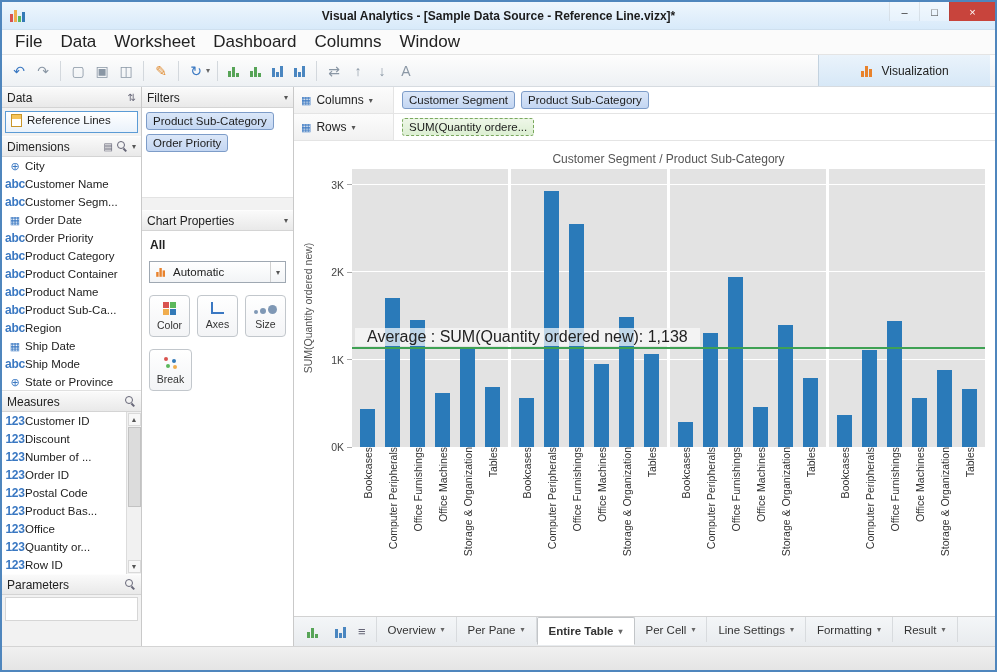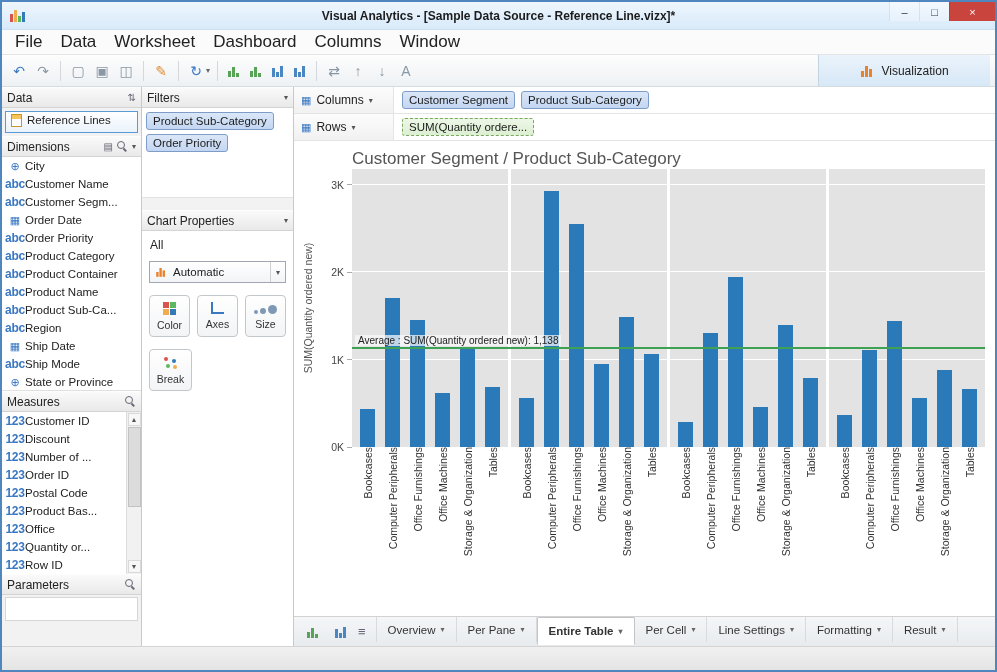--- a/index.html
+++ b/index.html
@@ -66,21 +66,21 @@
 .scroll-btn{width:13px;height:13px;font-size:7px;color:#555;display:flex;align-items:center;justify-content:center;background:#f7f7f7;border:1px solid #d9d9d9}
 .scroll-thumb{width:13px;height:80px;background:#dcdcdc;border:1px solid #c2c2c2;margin:1px 0 auto 0}
 .params-box{height:24px;min-height:24px;background:#fff;border:1px solid #d6d6d6;margin:2px 3px}
 
 
 .panel{width:152px;min-width:152px;background:#f2f2f2;border-right:1px solid #c9c9c9;display:flex;flex-direction:column;overflow:hidden}
 .filters-box{background:#fff;height:90px;min-height:90px;padding:4px;display:flex;flex-direction:column;gap:4px;border-bottom:1px solid #e3e3e3}
 .pill{background:linear-gradient(#dbe7f8,#c3d6f2);border:1px solid #7d9cc8;border-radius:3px;height:18px;display:inline-flex;align-items:center;padding:0 6px;font-size:11.5px;color:#1c1c1c;white-space:nowrap;width:max-content;max-width:100%;overflow:hidden}
 .spacer12{height:12px;min-height:12px}
 .props-box{background:#fff;flex:1;padding:7px}
-.scope-label{font-weight:normal;font-size:12px;margin:0 0 9px 1px}
+.scope-label{font-weight:bold;font-size:12px;margin:0 0 9px 1px}
 .dropdown{height:22px;border:1px solid #9fa8b2;background:linear-gradient(#fff,#f2f4f6);display:flex;align-items:center;gap:5px;padding:0 0 0 4px;width:100%}
 .dd-label{flex:1;font-size:11.5px}
 .dd-caret{font-size:8px;color:#555;border-left:1px solid #d0d0d0;padding:0 5px;height:100%;display:flex;align-items:center}
 .prop-btns{display:flex;gap:7px;margin-top:12px}
 .prop-btn{width:43px;height:42px;border:1px solid #c2c7cc;border-radius:4px;background:linear-gradient(#fff,#f3f4f6);display:flex;flex-direction:column;align-items:center;justify-content:center;gap:4px}
 .pb-label{font-size:10.5px;color:#333}
 .break-row{margin-top:12px;display:flex}
 .color-ico{display:grid;grid-template-columns:6px 6px;grid-auto-rows:6px;gap:1px}
 .color-ico i:nth-child(1){background:#d9534f}.color-ico i:nth-child(2){background:#5cb85c}
 .color-ico i:nth-child(3){background:#f0ad4e}.color-ico i:nth-child(4){background:#337ab7}
@@ -98,36 +98,36 @@
 
 .main{flex:1;display:flex;flex-direction:column;background:#fff;min-width:0}
 .shelf{height:27px;min-height:27px;border-bottom:1px solid #e4e4e4;display:flex;align-items:center;background:#fff}
 .shelf-head{width:100px;min-width:100px;height:100%;display:flex;align-items:center;gap:5px;padding:0 7px;background:linear-gradient(#fcfcfc,#f1f1f1);border-right:1px solid #e4e4e4;color:#222;font-size:12px}
 .shelf-grid-ico{color:#3a78c2;font-size:11px}
 .shelf-pills{display:flex;gap:6px;padding:0 8px;align-items:center;overflow:hidden}
 .pill.measure-pill{background:linear-gradient(#eef7e8,#dcefd2);border:1px dashed #7aa85e}
 
 
 .chart-region{flex:1;position:relative;padding:8px 10px 0 6px;display:flex;flex-direction:column;min-height:0;background:#fff}
-.chart-title{height:20px;min-height:20px;line-height:20px;font-size:17px;color:#555;margin-left:52px}
+.chart-title{height:20px;min-height:20px;line-height:20px;text-align:center;font-size:12px;color:#555;margin-left:52px}
 .pane-headers{display:flex;margin-left:52px;height:20px;min-height:20px;border-top:1px solid #dcdcdc;border-bottom:1px solid #dcdcdc}
 .pane-header{flex:1;text-align:center;line-height:19px;font-size:11.5px;color:#333}
 .pane-header + .pane-header{border-left:1px solid #e3e3e3}
 .plot-row{display:flex;height:278px;min-height:278px}
 .y-axis{width:52px;min-width:52px;position:relative}
 .ylabel{position:absolute;top:50%;left:8px;transform:translate(-50%,-50%) rotate(-90deg);font-size:10.5px;color:#555;white-space:nowrap}
 .ytick{position:absolute;right:8px;font-size:10.5px;color:#444;height:12px;line-height:12px}
 .ytick-mark{position:absolute;right:0;width:5px;height:1px;background:#aaa}
 .panes{flex:1;position:relative;display:flex;gap:3px}
 .pane{flex:1;background:#e3e3e3;position:relative;display:flex;align-items:stretch;padding:0 3px}
 .gridline{position:absolute;left:0;right:0;height:1px;background:#fff}
 .bar-slot{flex:1;display:flex;align-items:flex-end;justify-content:center}
 .bar{width:15px;position:relative}
 .ref-line{position:absolute;left:0;right:0;height:2px;z-index:5}
-.ref-label{position:absolute;left:3px;z-index:6;font-size:10px;color:#222;background:rgba(250,250,250,0.72);padding:0 3px;white-space:nowrap}
+.ref-label{position:absolute;left:3px;z-index:6;font-size:16px;color:#222;background:rgba(250,250,250,0.72);padding:0 12px;white-space:nowrap}
 .x-labels{display:flex;margin-left:52px;height:124px;min-height:124px}
 .pane-labels{flex:1;display:flex;padding:0 3px}
 .pane-labels + .pane-labels{margin-left:3px}
 .xlabel-slot{flex:1;display:flex;justify-content:center;align-items:flex-start;overflow:hidden}
 .xlabel{writing-mode:vertical-rl;transform:rotate(180deg);font-size:10.5px;color:#333;white-space:nowrap;max-height:122px;overflow:hidden}
 
 
 .tabs-bar{height:30px;min-height:30px;background:linear-gradient(#f4f6f8,#e8ebee);border-top:1px solid #d2d2d2;display:flex;align-items:flex-end;padding:0 6px}
 .tabs-icons{display:flex;align-items:center;gap:6px;height:100%;padding:0 4px 0 2px;margin-right:6px}
 .list-ico{font-size:13px;color:#667}

